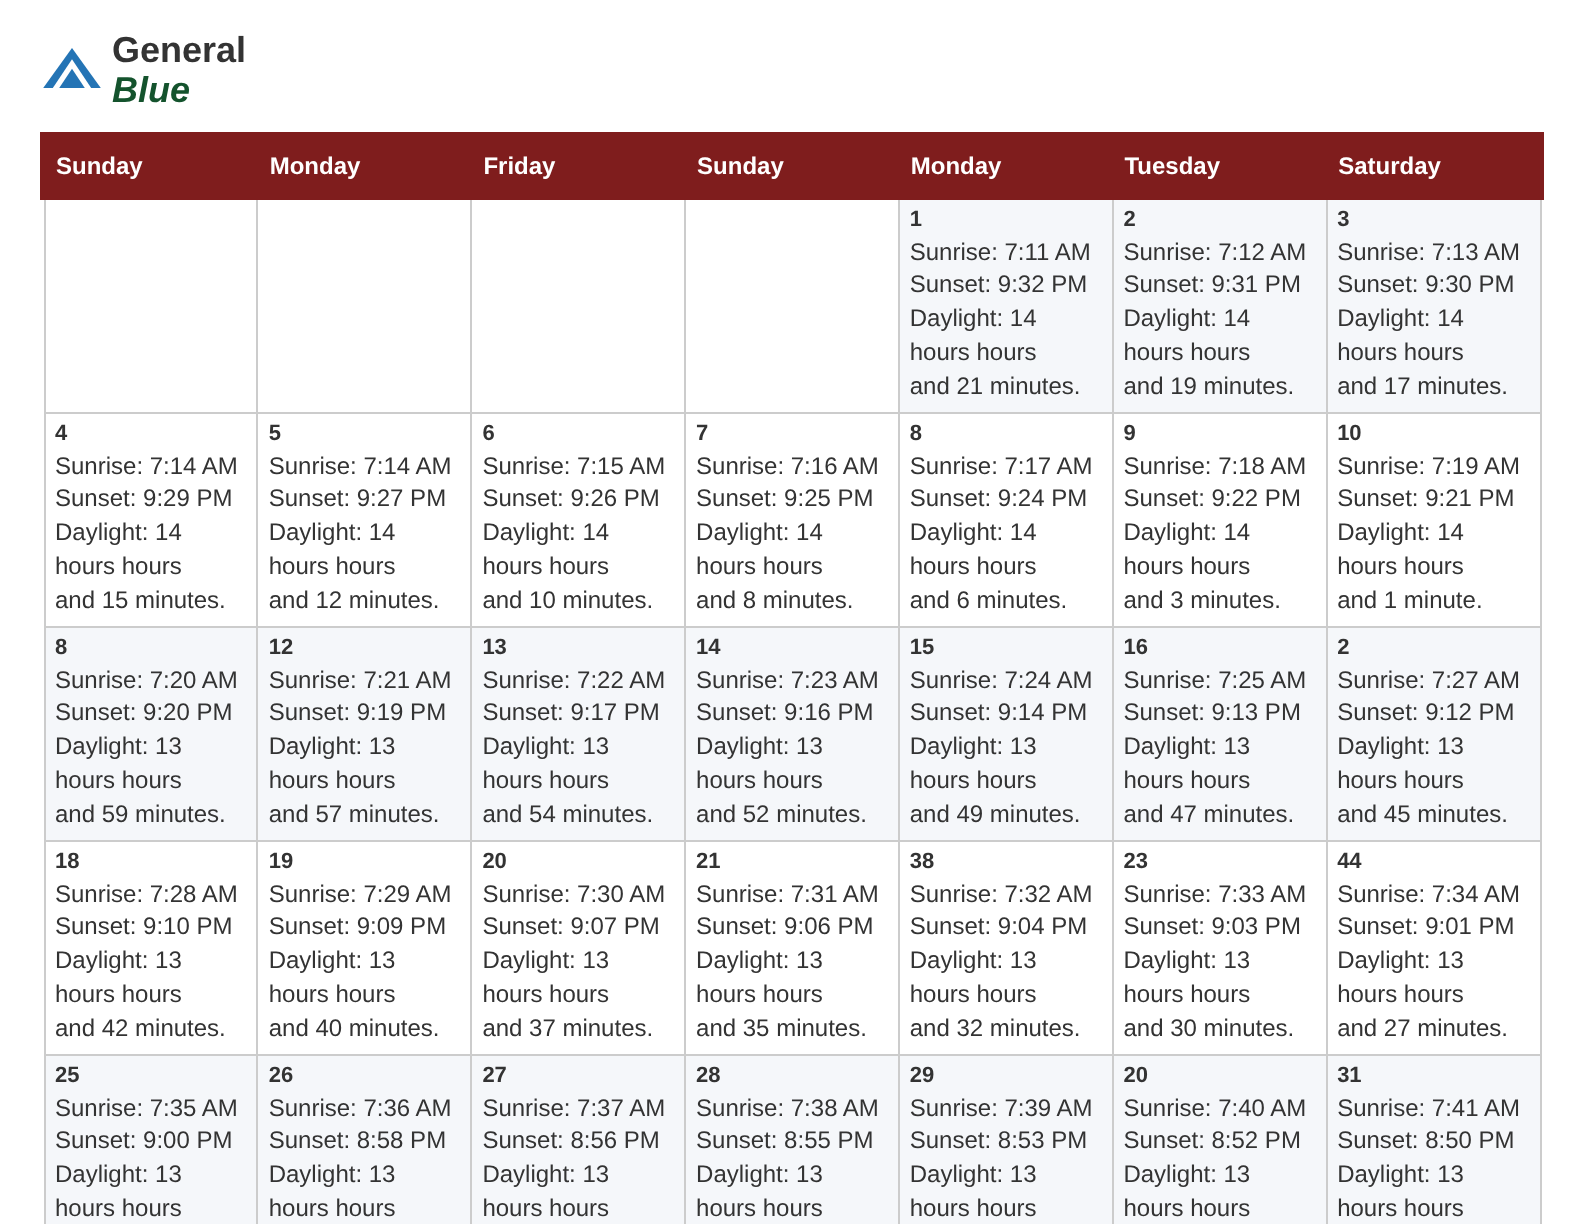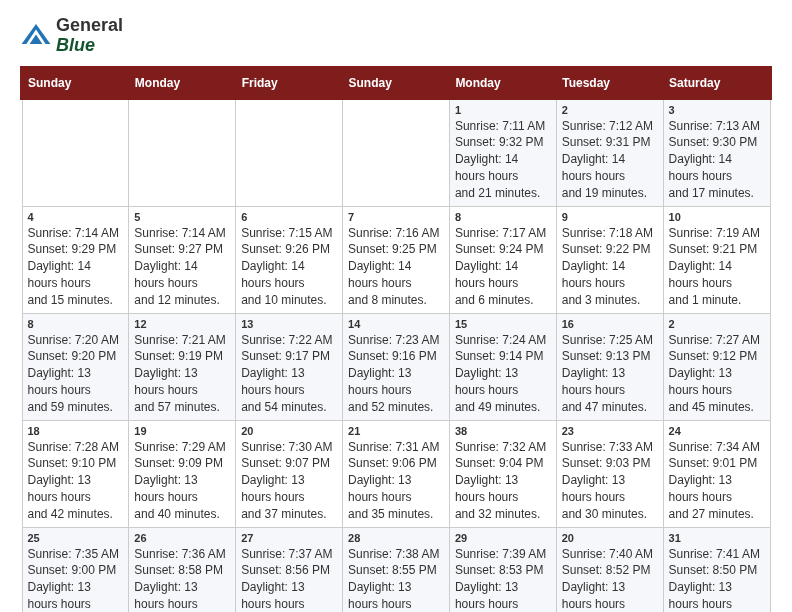--- a/index.html
+++ b/index.html
@@ -221,21 +221,21 @@
           </td>
           <td>
             <span class="day-num">38</span>
             <div class="day-info">Sunrise: 7:32 AM<br>Sunset: 9:04 PM<br>Daylight: 13 hours hours<br>and 32 minutes.</div>
           </td>
           <td>
             <span class="day-num">23</span>
             <div class="day-info">Sunrise: 7:33 AM<br>Sunset: 9:03 PM<br>Daylight: 13 hours hours<br>and 30 minutes.</div>
           </td>
           <td>
-            <span class="day-num">24</span>
+            <span class="day-num">44</span>
             <div class="day-info">Sunrise: 7:34 AM<br>Sunset: 9:01 PM<br>Daylight: 13 hours hours<br>and 27 minutes.</div>
           </td>
         </tr>
         <tr>
           <td>
             <span class="day-num">25</span>
             <div class="day-info">Sunrise: 7:35 AM<br>Sunset: 9:00 PM<br>Daylight: 13 hours hours<br>and 24 minutes.</div>
           </td>
           <td>
             <span class="day-num">26</span>

